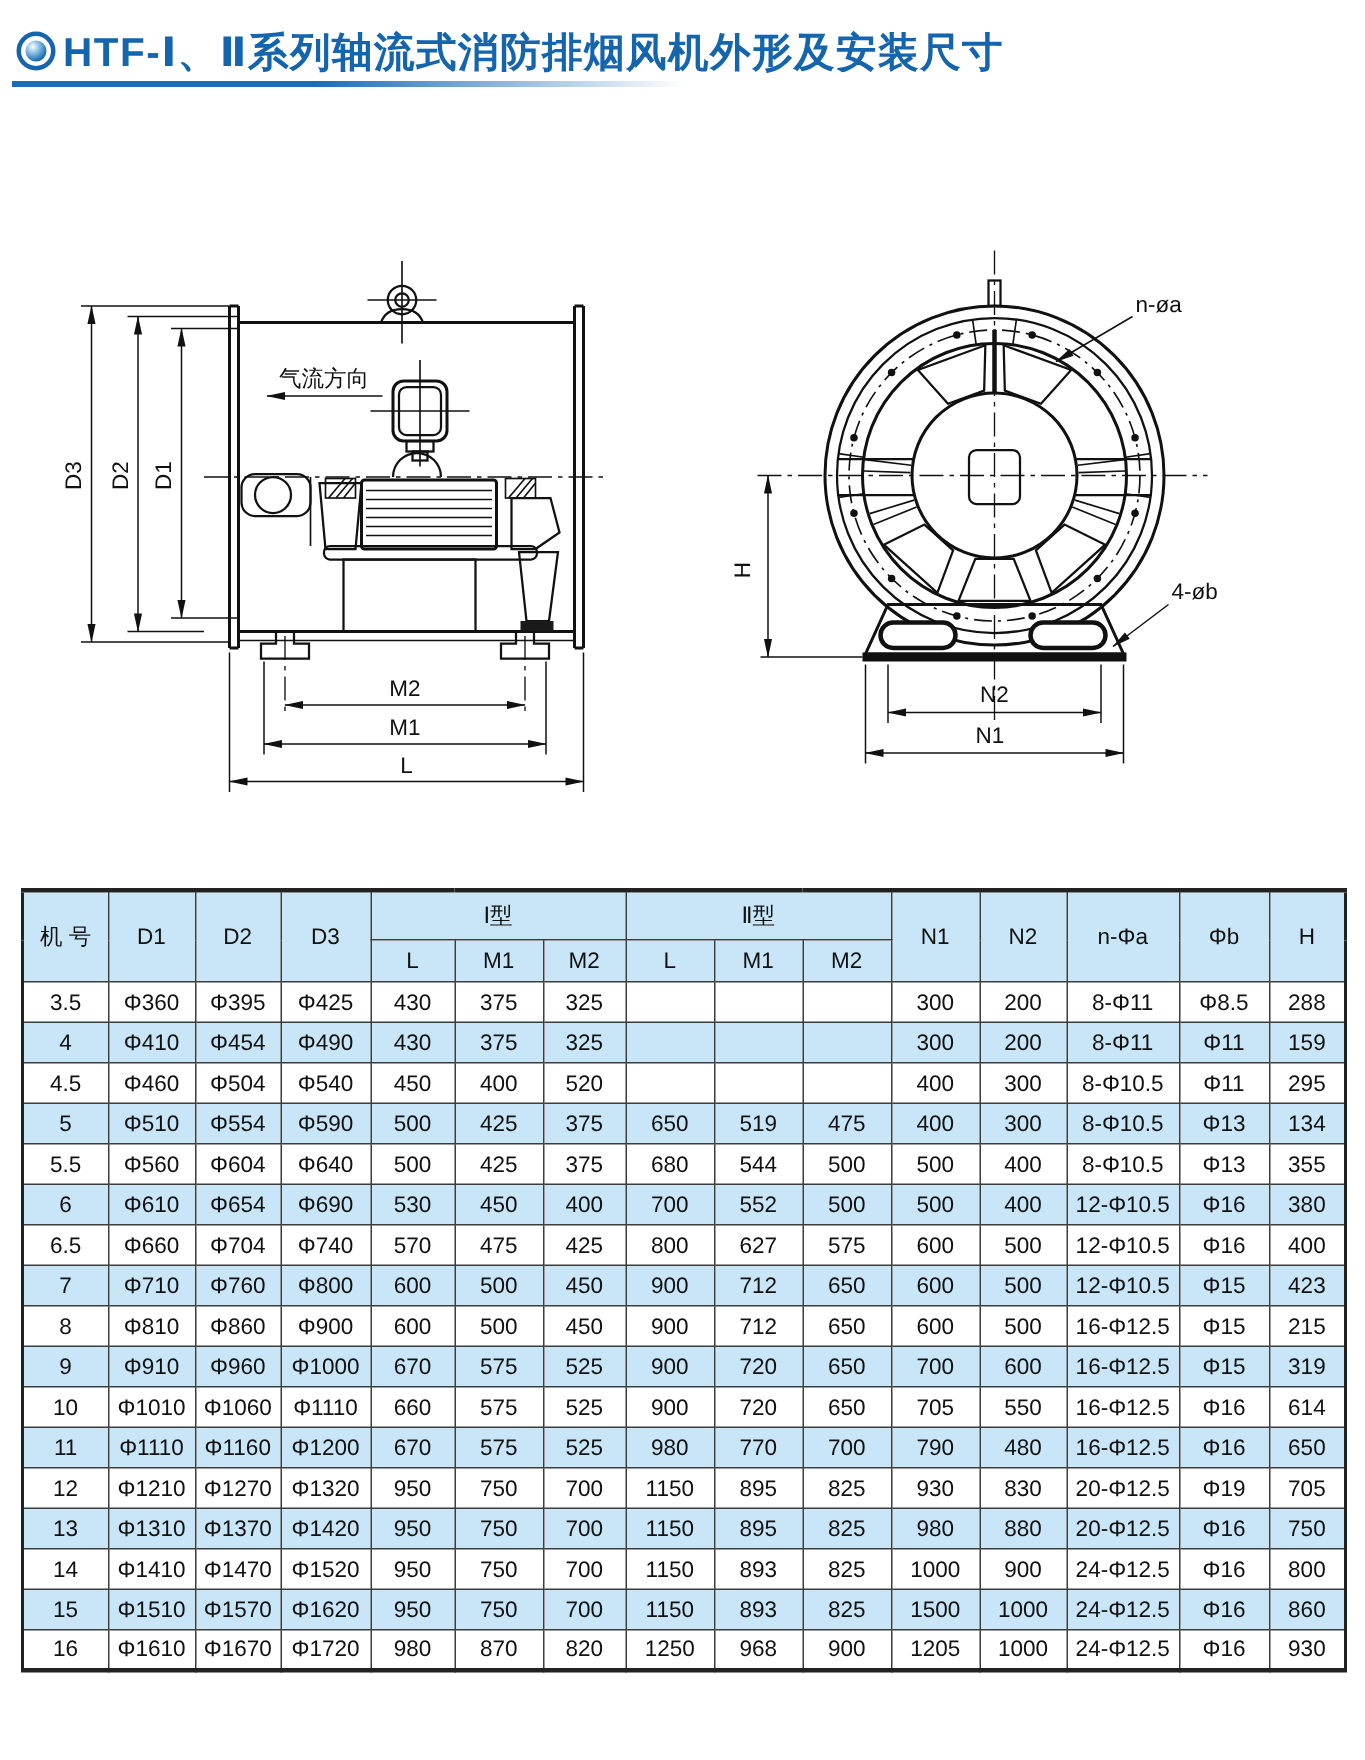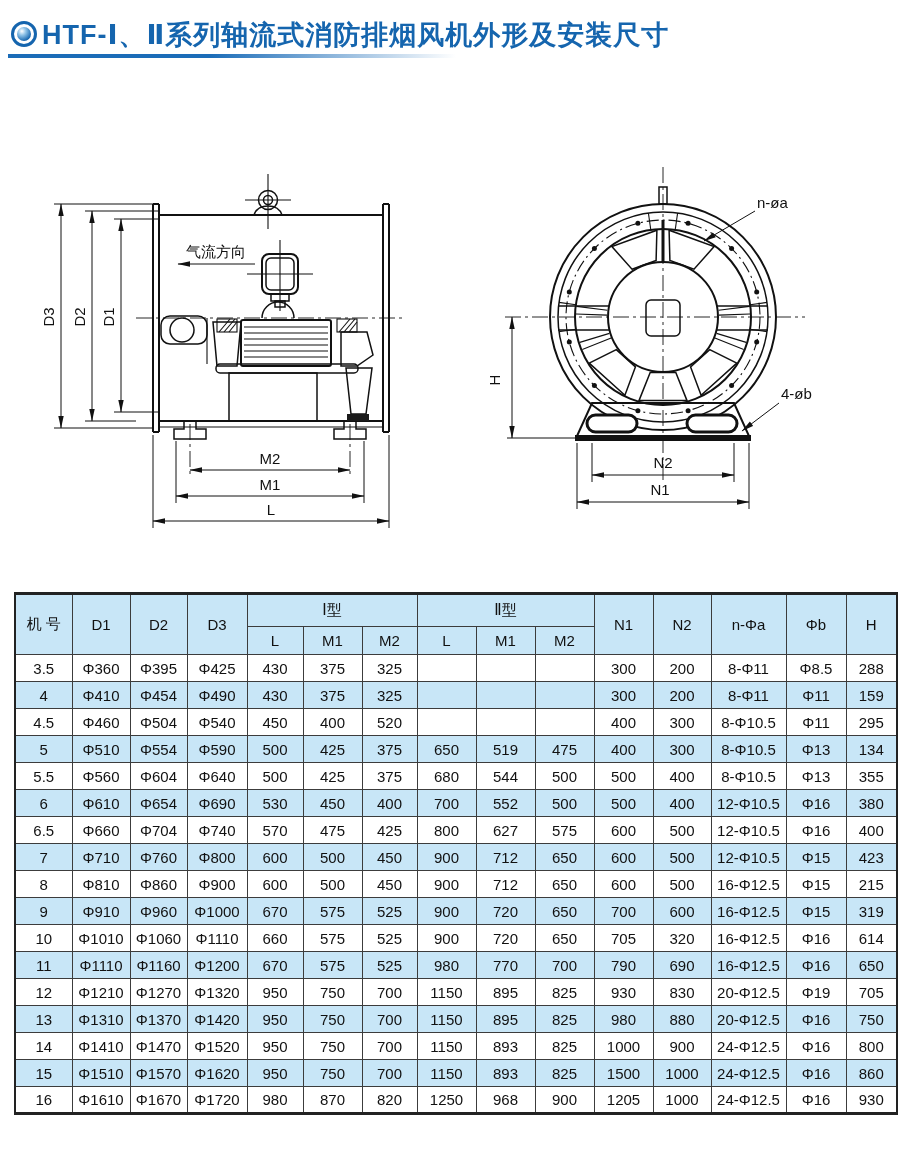--- a/index.html
+++ b/index.html
@@ -488,38 +488,38 @@
         <td>Φ1010</td>
         <td>Φ1060</td>
         <td>Φ1110</td>
         <td>660</td>
         <td>575</td>
         <td>525</td>
         <td>900</td>
         <td>720</td>
         <td>650</td>
         <td>705</td>
-        <td>320</td>
+        <td>550</td>
         <td>16-Φ12.5</td>
         <td>Φ16</td>
         <td>614</td>
       </tr>
       <tr>
         <td>11</td>
         <td>Φ1110</td>
         <td>Φ1160</td>
         <td>Φ1200</td>
         <td>670</td>
         <td>575</td>
         <td>525</td>
         <td>980</td>
         <td>770</td>
         <td>700</td>
         <td>790</td>
-        <td>690</td>
+        <td>480</td>
         <td>16-Φ12.5</td>
         <td>Φ16</td>
         <td>650</td>
       </tr>
       <tr>
         <td>12</td>
         <td>Φ1210</td>
         <td>Φ1270</td>
         <td>Φ1320</td>
         <td>950</td>

